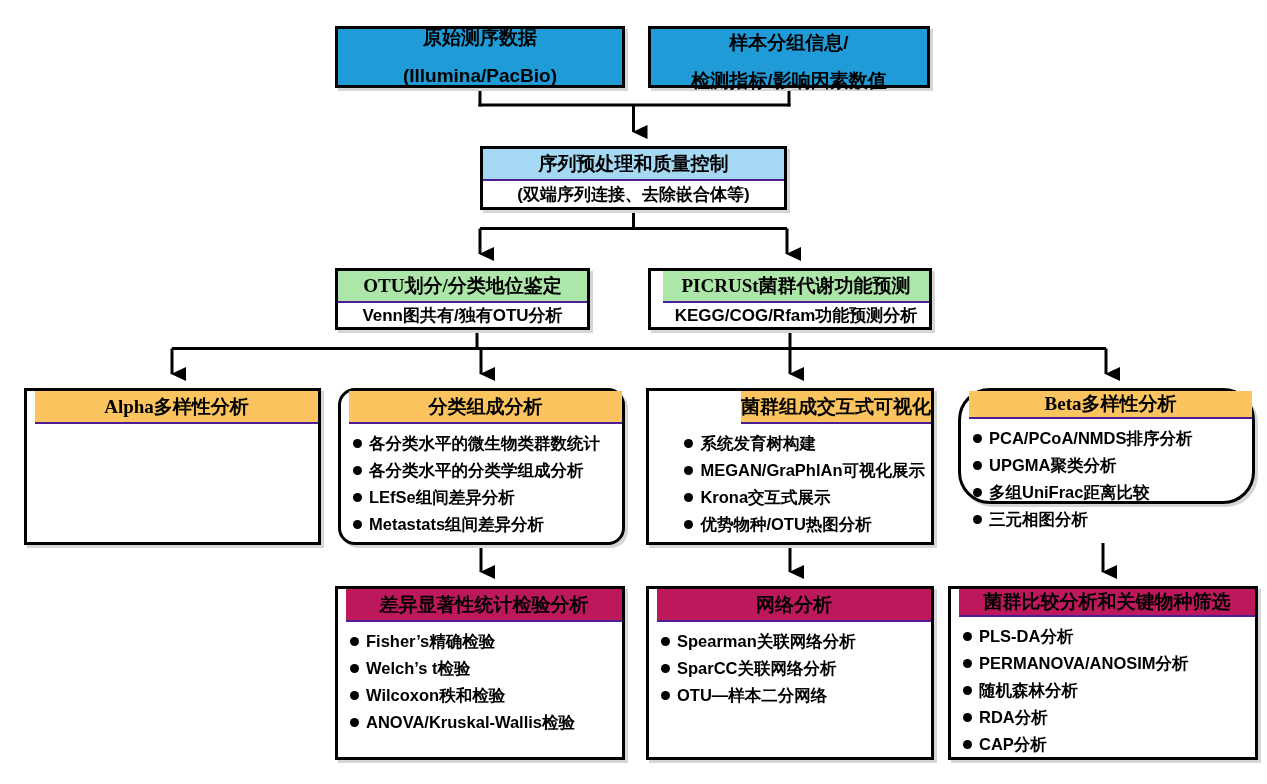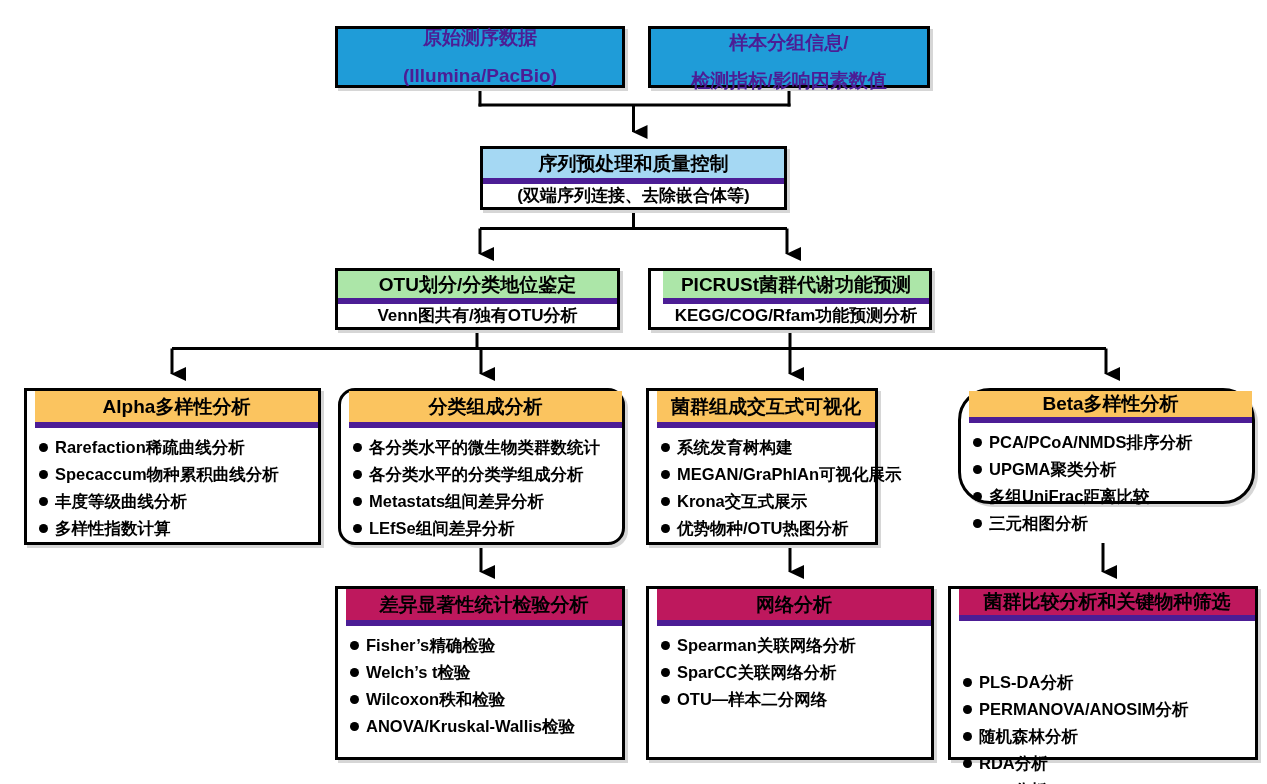--- a/index.html
+++ b/index.html
@@ -16,33 +16,34 @@
   .node{
     position:absolute;
     border:3px solid #000;
     background:#fff;
     box-sizing:border-box;
     box-shadow:3px 3px 0 #d6d6d6;
   }
   
   .node.blue{
     background:#1F9CD8;
-    color:#4c1d95;
+    color:#000000;
     display:flex;flex-direction:column;
     align-items:center;justify-content:center;
     text-align:center;
     font-size:19px;line-height:1.45;gap:10px;
   }
   
   .band-head{
-    border-bottom:6px solid #4c1d95;
+    border-bottom:2px solid #4c1d95;
     text-align:center;
     font-size:19px;
     display:flex;align-items:center;justify-content:center;
     height:30px;
+    font-family:Liberation Serif, serif;
   }
   .band-body{
     text-align:left;
     font-size:17px;
     display:flex;align-items:center;justify-content:center;
     flex:1;
     background:#fff;
   }
   .two-band{display:flex;flex-direction:column;}
   .head-lightblue{background:#A5D8F3;}
@@ -113,75 +114,57 @@
   <div class="node blue" style="left:648px;top:26px;width:282px;height:62px;justify-content:space-between;">
     <div>样本分组信息/</div>
     <div>检测指标/影响因素数值</div>
   </div>
 
   <div class="node two-band" style="left:480px;top:146px;width:307px;height:64px;">
     <div class="band-head head-lightblue">序列预处理和质量控制</div>
     <div class="band-body">(双端序列连接、去除嵌合体等)</div>
   </div>
 
-  <div class="node two-band" style="left:335px;top:268px;width:285px;height:62px;">
+  <div class="node two-band" style="left:335px;top:268px;width:255px;height:62px;">
     <div class="band-head head-green">OTU划分/分类地位鉴定</div>
     <div class="band-body">Venn图共有/独有OTU分析</div>
   </div>
 
   <div class="node two-band" style="left:648px;top:268px;width:284px;height:62px;padding-left:12px;">
     <div class="band-head head-green">PICRUSt菌群代谢功能预测</div>
     <div class="band-body">KEGG/COG/Rfam功能预测分析</div>
   </div>
 
   <div class="node list-node" style="left:24px;top:388px;width:297px;height:157px;">
     <div class="band-head head-orange">Alpha多样性分析</div>
-    <ul>
-      <li>
-          <span class="dot"></span>
-          <span>Rarefaction稀疏曲线分析</span>
-        </li>
-      <li>
-          <span class="dot"></span>
-          <span>Specaccum物种累积曲线分析</span>
-        </li>
-      <li>
-          <span class="dot"></span>
-          <span>丰度等级曲线分析</span>
-        </li>
-      <li>
-          <span class="dot"></span>
-          <span>多样性指数计算</span>
-        </li>
-    </ul>
   </div>
 
   <div class="node list-node" style="left:338px;top:388px;width:287px;height:157px;border-radius:17px;">
     <div class="band-head head-orange">分类组成分析</div>
     <ul>
       <li>
           <span class="dot"></span>
           <span>各分类水平的微生物类群数统计</span>
         </li>
       <li>
           <span class="dot"></span>
           <span>各分类水平的分类学组成分析</span>
         </li>
       <li>
           <span class="dot"></span>
+          <span>LEfSe组间差异分析</span>
+        </li>
+      <li>
+          <span class="dot"></span>
           <span>Metastats组间差异分析</span>
         </li>
-      <li>
-          <span class="dot"></span>
-          <span>LEfSe组间差异分析</span>
-        </li>
-    </ul>
-  </div>
-
-  <div class="node list-node" style="left:646px;top:388px;width:232px;height:157px;">
+    </ul>
+  </div>
+
+  <div class="node list-node" style="left:646px;top:388px;width:288px;height:157px;align-items:flex-end;">
     <div class="band-head head-orange">菌群组成交互式可视化</div>
     <ul>
       <li>
           <span class="dot"></span>
           <span>系统发育树构建</span>
         </li>
       <li>
           <span class="dot"></span>
           <span>MEGAN/GraPhlAn可视化展示</span>
         </li>
@@ -251,21 +234,21 @@
           <span class="dot"></span>
           <span>SparCC关联网络分析</span>
         </li>
       <li>
           <span class="dot"></span>
           <span>OTU—样本二分网络</span>
         </li>
     </ul>
   </div>
 
-  <div class="node list-node" style="left:948px;top:586px;width:310px;height:174px;gap:42px;">
+  <div class="node list-node" style="left:948px;top:586px;width:310px;height:174px;">
     <div class="band-head head-pink">菌群比较分析和关键物种筛选</div>
     <ul>
       <li>
           <span class="dot"></span>
           <span>PLS-DA分析</span>
         </li>
       <li>
           <span class="dot"></span>
           <span>PERMANOVA/ANOSIM分析</span>
         </li>

